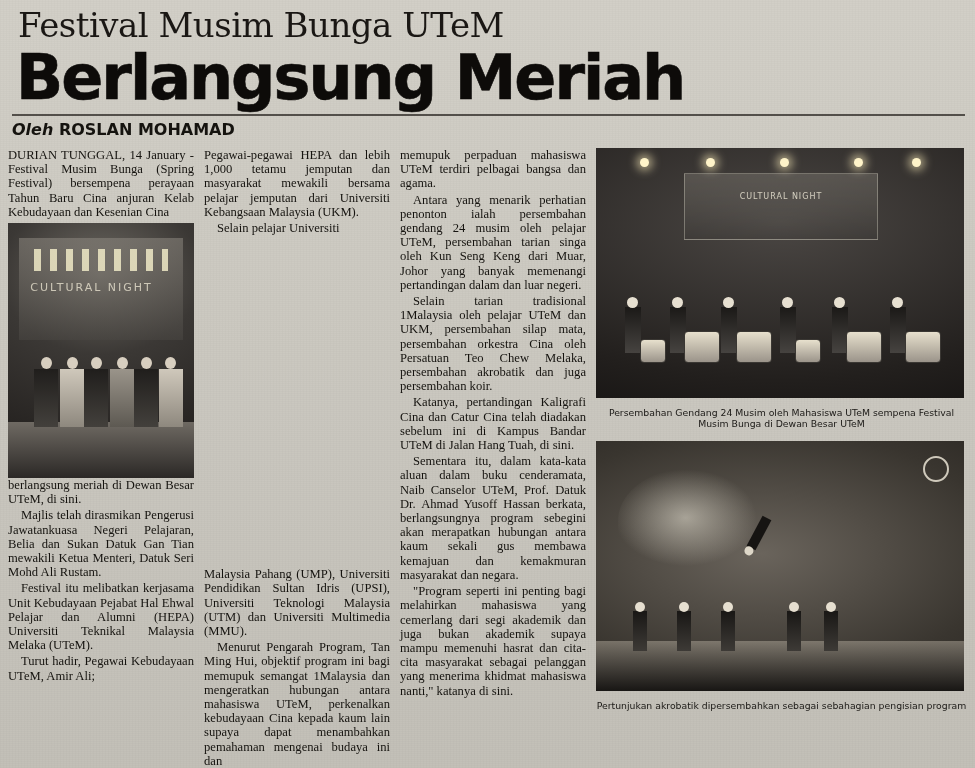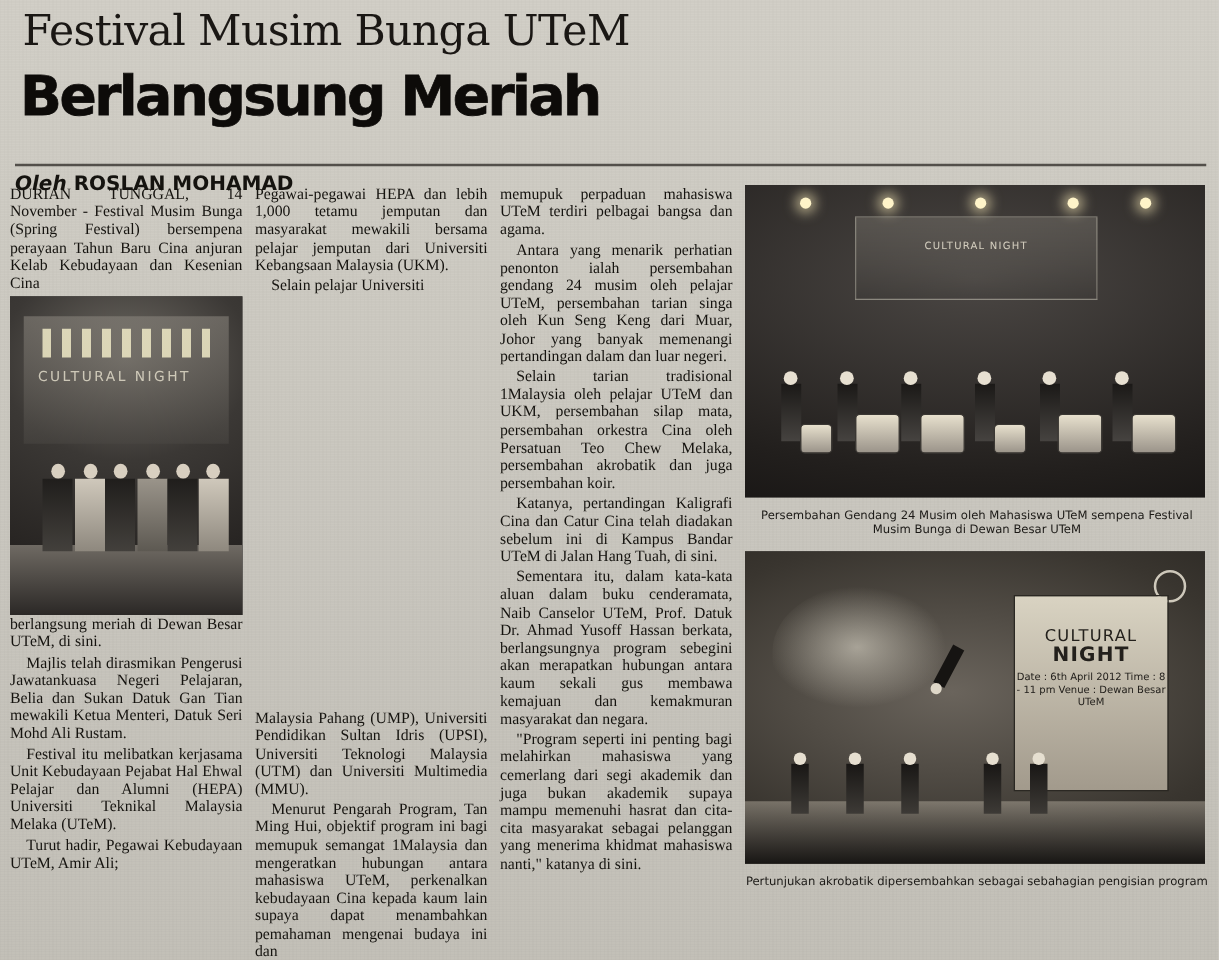--- a/index.html
+++ b/index.html
@@ -36,24 +36,24 @@
     font-size:34px;
     line-height:38px;
     letter-spacing:-0.5px;
     color:#1a1714;
     margin:2px 0 0 4px;
     font-weight:400;
   }
   .headline{
     font-family:"DejaVu Sans", sans-serif;
     font-weight:bold;
-    font-size:44px;
+    font-size:62px;
     line-height:64px;
     letter-spacing:-2px;
-    margin:2px 0 21px 2px;
+    margin:2px 0 4px 2px;
     color:#0d0b09;
     -webkit-text-stroke:0.6px #0d0b09;
   }
   .rule{
     height:2px;background:#2a2622;margin:2px 10px 4px 12px;opacity:.75;
   }
   .byline{
     margin:2px 0 6px 12px;
     font-family:"DejaVu Sans", sans-serif;
     font-size:16px;
@@ -231,21 +231,21 @@
   </div>
   <div class="rule"></div>
   <div class="byline">
     <span class="oleh">Oleh</span>
     <span>ROSLAN MOHAMAD</span>
   </div>
 
   <div class="cols">
 
     <div class="col c1">
-      <p class="first lead">DURIAN TUNGGAL, 14 November - Festival Musim Bunga (Spring Festival) bersempena perayaan Tahun Baru Cina anjuran Kelab Kebudayaan dan Kesenian Cina</p>
+      <p class="first lead">DURIAN TUNGGAL, 14 January - Festival Musim Bunga (Spring Festival) bersempena perayaan Tahun Baru Cina anjuran Kelab Kebudayaan dan Kesenian Cina</p>
 
       <div class="photo p1">
         <div class="stage">
           <div class="backdrop"></div>
           <div class="letters"></div>
           <div class="word">CULTURAL NIGHT</div>
           <div class="floor"></div>
           <div class="person" style="left:14%">
               <div class="head"></div>
               <div class="body"></div>
@@ -320,27 +320,20 @@
           <div class="fig" style="left:80%"></div>
           <div class="drum" style="left:84%"></div>
         </div>
       </div>
       <div class="cap">Persembahan Gendang 24 Musim oleh Mahasiswa UTeM sempena Festival Musim Bunga di Dewan Besar UTeM</div>
 
       <div class="photo p3">
         <div class="acro">
           <div class="dragon"></div>
           <div class="logo-circle"></div>
-          <div class="banner">
-            <div class="bt">
-              <div class="l1">CULTURAL</div>
-              <div class="l2">NIGHT</div>
-              <div class="l3">Date : 6th April 2012  Time : 8 - 11 pm  Venue : Dewan Besar UTeM</div>
-            </div>
-          </div>
           <div class="tumbler"></div>
           <div class="floorlight"></div>
           <div class="perf" style="left:10%"></div>
           <div class="perf" style="left:22%"></div>
           <div class="perf" style="left:34%"></div>
           <div class="perf" style="left:52%"></div>
           <div class="perf" style="left:62%"></div>
         </div>
       </div>
       <div class="cap">Pertunjukan akrobatik dipersembahkan sebagai sebahagian pengisian program</div>

